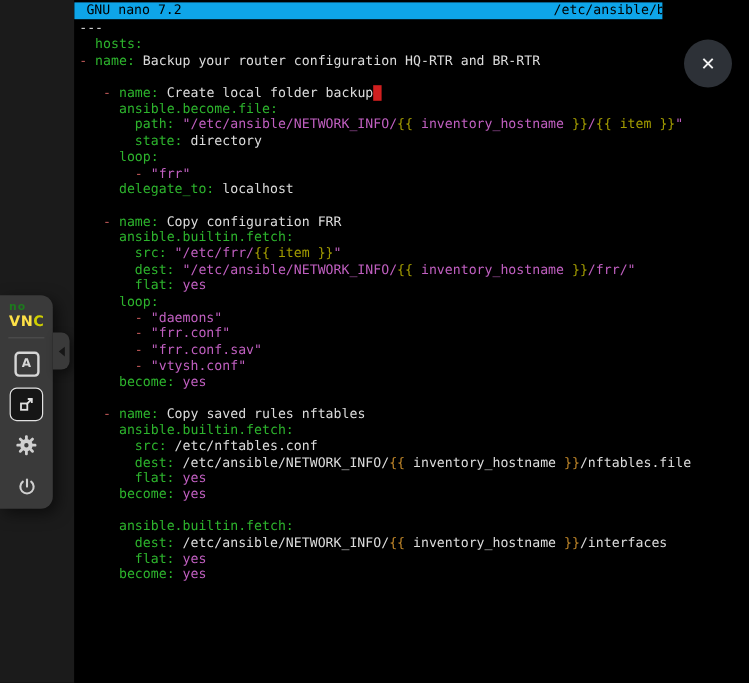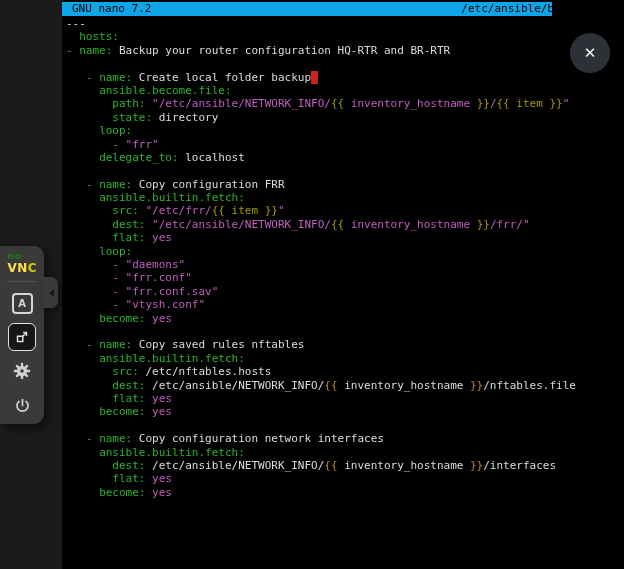--- a/index.html
+++ b/index.html
@@ -144,26 +144,25 @@
       <div class="line"><span class="tk-t">       </span><span class="tk-k">flat:</span><span class="tk-s"> yes</span></div>
       <div class="line"><span class="tk-t">     </span><span class="tk-k">loop:</span></div>
       <div class="line"><span class="tk-t">       </span><span class="tk-d">- </span><span class="tk-s">"daemons"</span></div>
       <div class="line"><span class="tk-t">       </span><span class="tk-d">- </span><span class="tk-s">"frr.conf"</span></div>
       <div class="line"><span class="tk-t">       </span><span class="tk-d">- </span><span class="tk-s">"frr.conf.sav"</span></div>
       <div class="line"><span class="tk-t">       </span><span class="tk-d">- </span><span class="tk-s">"vtysh.conf"</span></div>
       <div class="line"><span class="tk-t">     </span><span class="tk-k">become:</span><span class="tk-s"> yes</span></div>
       <div class="line"></div>
       <div class="line"><span class="tk-t">   </span><span class="tk-d">- </span><span class="tk-k">name:</span><span class="tk-t"> Copy saved rules nftables</span></div>
       <div class="line"><span class="tk-t">     </span><span class="tk-k">ansible.builtin.fetch:</span></div>
-      <div class="line"><span class="tk-t">       </span><span class="tk-k">src:</span><span class="tk-t"> /etc/nftables.hosts</span></div>
+      <div class="line"><span class="tk-t">       </span><span class="tk-k">src:</span><span class="tk-t"> /etc/nftables.conf</span></div>
       <div class="line"><span class="tk-t">       </span><span class="tk-k">dest:</span><span class="tk-t"> /etc/ansible/NETWORK_INFO/</span><span class="tk-o">{{</span><span class="tk-t"> inventory_hostname </span><span class="tk-o">}}</span><span class="tk-t">/nftables.file</span></div>
       <div class="line"><span class="tk-t">       </span><span class="tk-k">flat:</span><span class="tk-s"> yes</span></div>
       <div class="line"><span class="tk-t">     </span><span class="tk-k">become:</span><span class="tk-s"> yes</span></div>
       <div class="line"></div>
-      <div class="line"><span class="tk-t">   </span><span class="tk-d">- </span><span class="tk-k">name:</span><span class="tk-t"> Copy configuration network interfaces</span></div>
       <div class="line"><span class="tk-t">     </span><span class="tk-k">ansible.builtin.fetch:</span></div>
       <div class="line"><span class="tk-t">       </span><span class="tk-k">dest:</span><span class="tk-t"> /etc/ansible/NETWORK_INFO/</span><span class="tk-o">{{</span><span class="tk-t"> inventory_hostname </span><span class="tk-o">}}</span><span class="tk-t">/interfaces</span></div>
       <div class="line"><span class="tk-t">       </span><span class="tk-k">flat:</span><span class="tk-s"> yes</span></div>
       <div class="line"><span class="tk-t">     </span><span class="tk-k">become:</span><span class="tk-s"> yes</span></div>
     </div>
 </div>
 
 <div class="close-btn">
   <span class="close-x">✕</span>
 </div>

